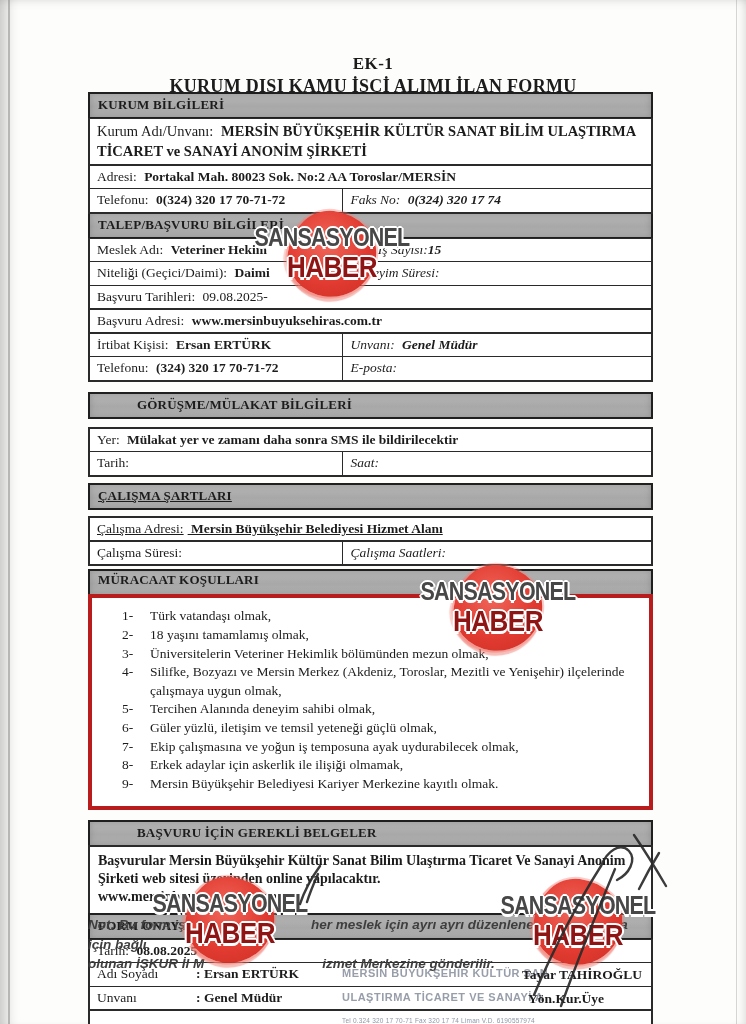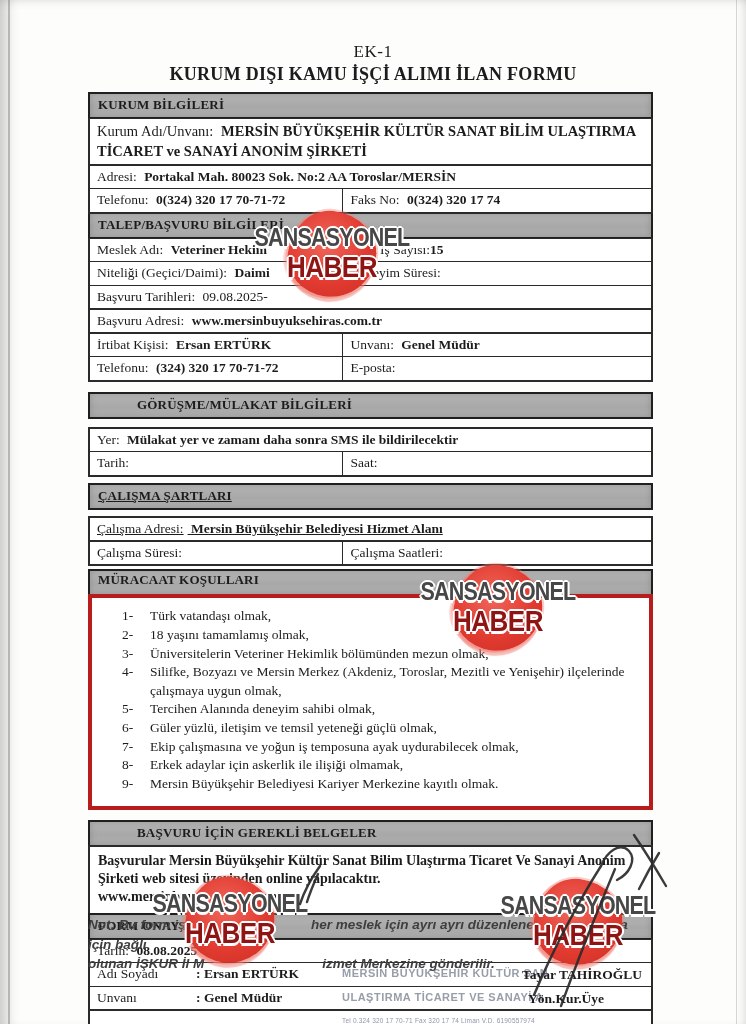--- a/index.html
+++ b/index.html
@@ -14,38 +14,38 @@
   .page{
     position:relative;width:746px;height:1024px;margin:0 auto;
     background:#fdfdfc;overflow:hidden;
     font-family:"Liberation Serif",serif;color:var(--ink);
     box-shadow:inset 16px 0 14px -10px rgba(0,0,0,.22), inset -8px 0 10px -7px rgba(0,0,0,.15), inset 0 10px 12px -10px rgba(0,0,0,.12);
   }
   .page::before{content:"";position:absolute;left:8px;top:0;width:2px;height:100%;background:rgba(120,120,120,.45);}
   .page::after{content:"";position:absolute;right:9px;top:0;width:1px;height:100%;background:rgba(140,140,140,.35);}
 
   .titles{position:absolute;top:42px;left:0;width:100%;text-align:center;}
-  .ek{font-size:17px;font-weight:normal;letter-spacing:.5px;}
+  .ek{font-size:17px;font-weight:bold;letter-spacing:.5px;margin-top:12px;}
   .main-title{font-size:18px;font-weight:bold;letter-spacing:.3px;margin-top:2px;}
 
   .doc{position:absolute;left:88px;top:92px;width:565px;}
   .bar{
     border:2px solid #1f1f1f;
     background:linear-gradient(180deg,#b6b6b6 0%,#a8a8a8 55%,#b0b0b0 100%);
     font-weight:bold;font-size:13px;padding:3px 8px 4px;letter-spacing:.2px;
     box-shadow:inset 0 0 6px rgba(90,90,90,.35);
   }
   .row{
     border:2px solid #2a2a2a;border-top-width:1.5px;margin-top:-1.5px;
     background:#fff;font-size:13.5px;padding:2px 7px 3px;line-height:1.28;
     position:relative;
   }
   .row.split{display:flex;padding:0;}
   .row.split .cell{flex:0 0 45%;padding:2px 7px 3px;}
-  .row.split .cell.rt{flex:1;border-left:1.5px solid #2a2a2a;}
+  .row.split .cell.rt{flex:1;border-left:1.5px solid #2a2a2a;font-style:italic;}
   .lbl{margin-right:4px;}
   .val{font-weight:bold;}
   .g10{margin-top:10px;border-top-width:2px;padding-left:47px;}
   .g8{margin-top:8px;border-top-width:2px;}
   .g6{margin-top:6px;border-top-width:2px;text-decoration:underline;}
   .g3{margin-top:3px;border-top-width:2px;}
 
   .bigname{font-size:14.5px;line-height:1.4;}
   .bigname .val{font-size:14.5px;}
 

